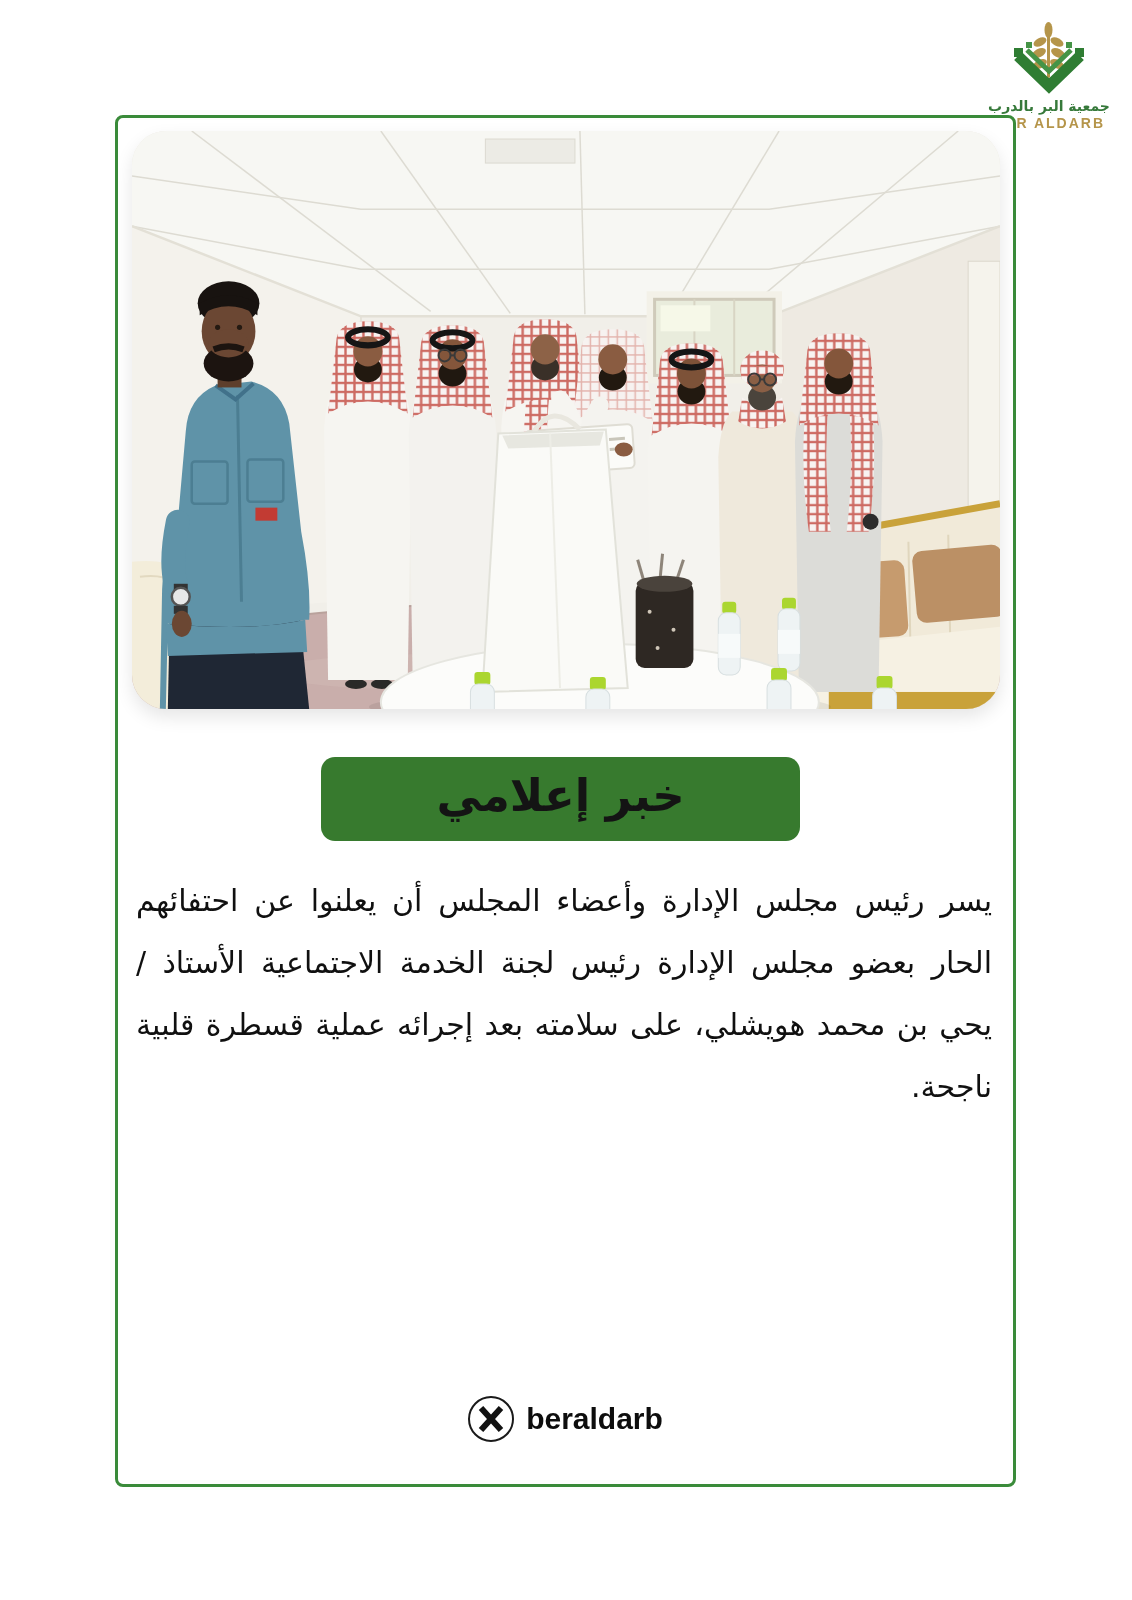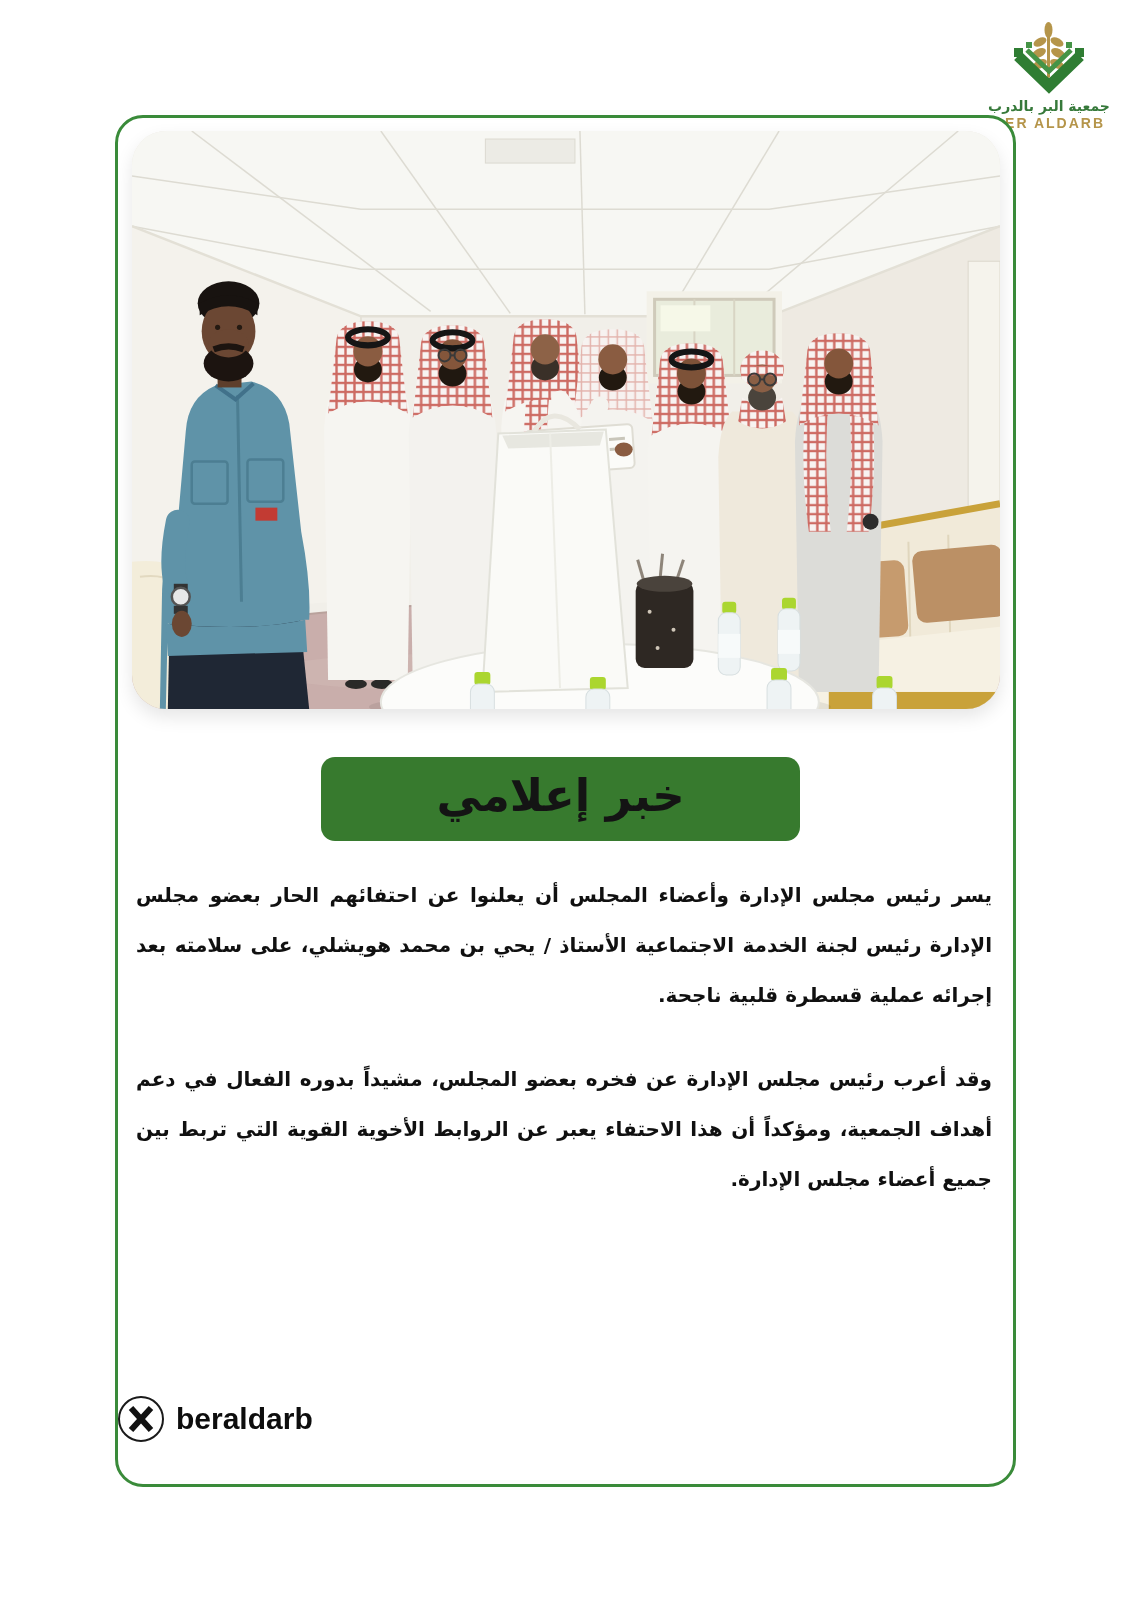--- a/index.html
+++ b/index.html
@@ -5,36 +5,36 @@
   html,body{margin:0;padding:0;background:#ffffff;width:1132px;height:1600px;overflow:hidden;}
   .page{position:relative;width:1132px;height:1492px;background:#ffffff;font-family:"DejaVu Sans",sans-serif;}
 
   
   .logo{position:absolute;left:988px;top:20px;width:122px;text-align:center;}
   .logo svg{display:block;margin:0 auto;}
   .logo-ar{margin-top:2px;font-size:14px;font-weight:bold;color:#36793a;direction:rtl;}
   .logo-en{margin-top:1px;font-size:14px;font-weight:bold;color:#b5954a;letter-spacing:2px;font-family:"Liberation Sans",sans-serif;}
 
   
-  .card{position:absolute;left:115px;top:115px;width:901px;height:1372px;border:3px solid #3a8b3a;border-radius:28px;background:#ffffff;box-sizing:border-box;}
+  .card{position:absolute;left:115px;top:115px;width:901px;height:1372px;border:3px solid #3a8b3a;border-radius:8px;background:#ffffff;box-sizing:border-box;}
 
   
   .photo{position:absolute;left:14px;top:13px;width:868px;height:578px;border-radius:34px;overflow:hidden;background:#f0eee8;box-shadow:0 8px 18px rgba(0,0,0,0.10);}
   .photo svg{display:block;width:100%;height:100%;}
 
   
   .banner{position:absolute;left:203px;top:639px;width:479px;height:84px;background:#377a2e;border-radius:14px;display:flex;align-items:center;justify-content:center;}
   .banner span{font-size:45px;font-weight:bold;color:#141414;direction:rtl;padding-bottom:8px;}
 
   
   .article{position:absolute;left:18px;top:752px;width:856px;direction:rtl;}
-  .article p{margin:0 0 34px 0;font-size:20px;line-height:50px;font-weight:bold;color:#101010;text-align:justify;}
-
-  
-  .footer{position:absolute;left:0;top:1278px;width:100%;display:flex;align-items:center;justify-content:flex-start;gap:12px;}
+  .article p{margin:0 0 34px 0;font-size:30px;line-height:62px;font-weight:normal;color:#101010;text-align:justify;}
+
+  
+  .footer{position:absolute;left:0;top:1278px;width:100%;display:flex;align-items:center;justify-content:center;gap:12px;}
   .x-badge{width:46px;height:46px;border:2.5px solid #1a1a1a;border-radius:50%;display:flex;align-items:center;justify-content:center;box-sizing:border-box;background:#fff;}
   .handle{font-size:30px;font-weight:bold;color:#0d0d0d;font-family:"Liberation Sans",sans-serif;}
 </style>
 </head>
 <body>
 
 <div class="page">
 
   <div class="logo">
     <svg width="86" height="76" viewBox="0 0 86 76">
@@ -296,21 +296,20 @@
         <path d="M82 218 Q97 212 112 218" stroke="#1c1410" stroke-width="6" fill="none"></path>
       </svg>
     </div>
 
     <div class="banner">
       <span>خبر إعلامي</span>
     </div>
 
     <div class="article">
       <p>يسر رئيس مجلس الإدارة وأعضاء المجلس أن يعلنوا عن احتفائهم الحار بعضو مجلس الإدارة رئيس لجنة الخدمة الاجتماعية الأستاذ / يحي بن محمد هويشلي، على سلامته بعد إجرائه عملية قسطرة قلبية ناجحة.</p>
-      <p>وقد أعرب رئيس مجلس الإدارة عن فخره بعضو المجلس، مشيداً بدوره الفعال في دعم أهداف الجمعية، ومؤكداً أن هذا الاحتفاء يعبر عن الروابط الأخوية القوية التي تربط بين جميع أعضاء مجلس الإدارة.</p>
     </div>
 
     <div class="footer">
       <span class="x-badge">
         <svg width="26" height="26" viewBox="0 0 26 26">
           <path d="M3 2 L23 24 M23 2 L3 24" stroke="#111" stroke-width="6" fill="none"></path>
         </svg>
       </span>
       <span class="handle">beraldarb</span>
     </div>

